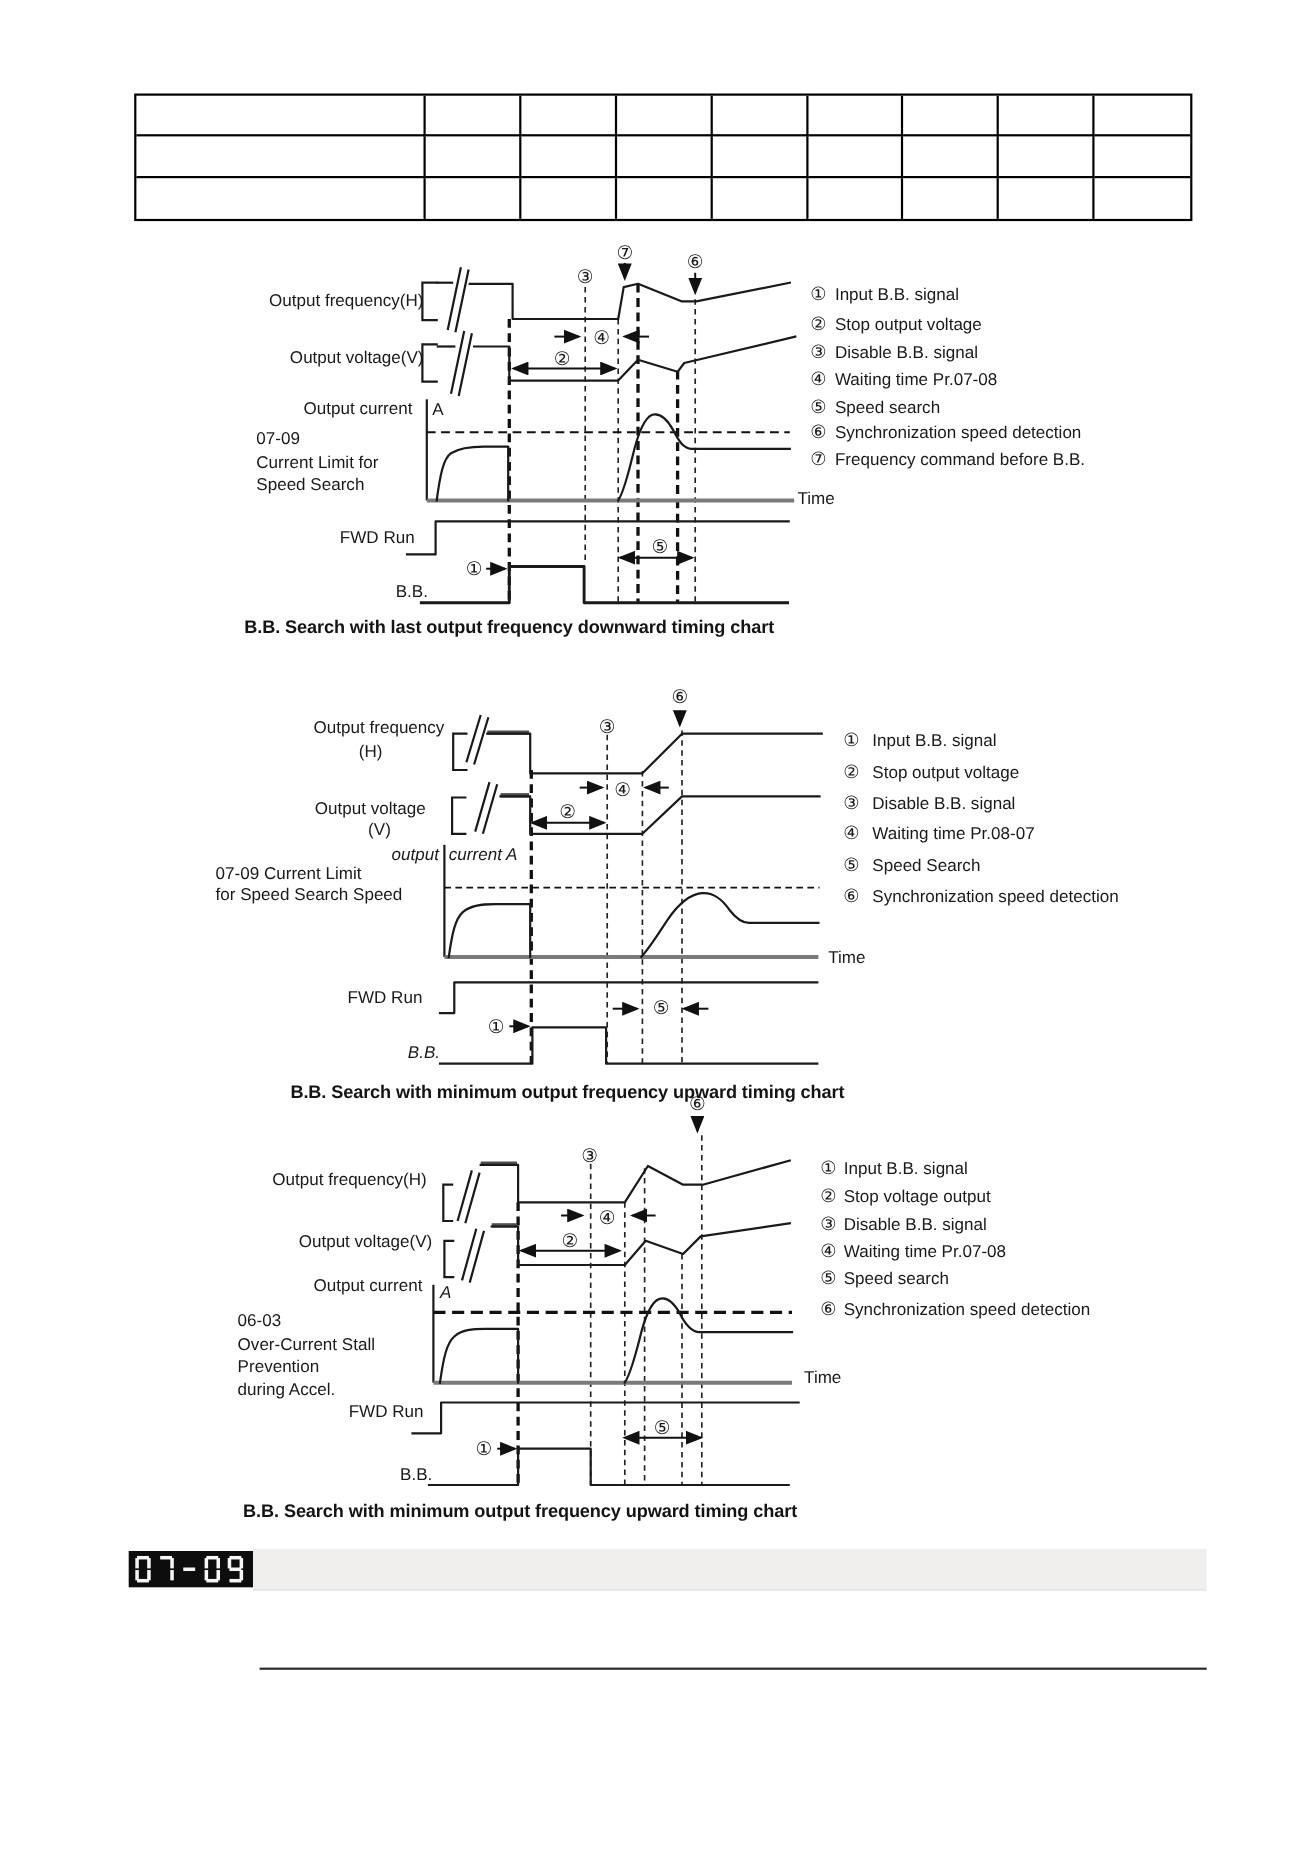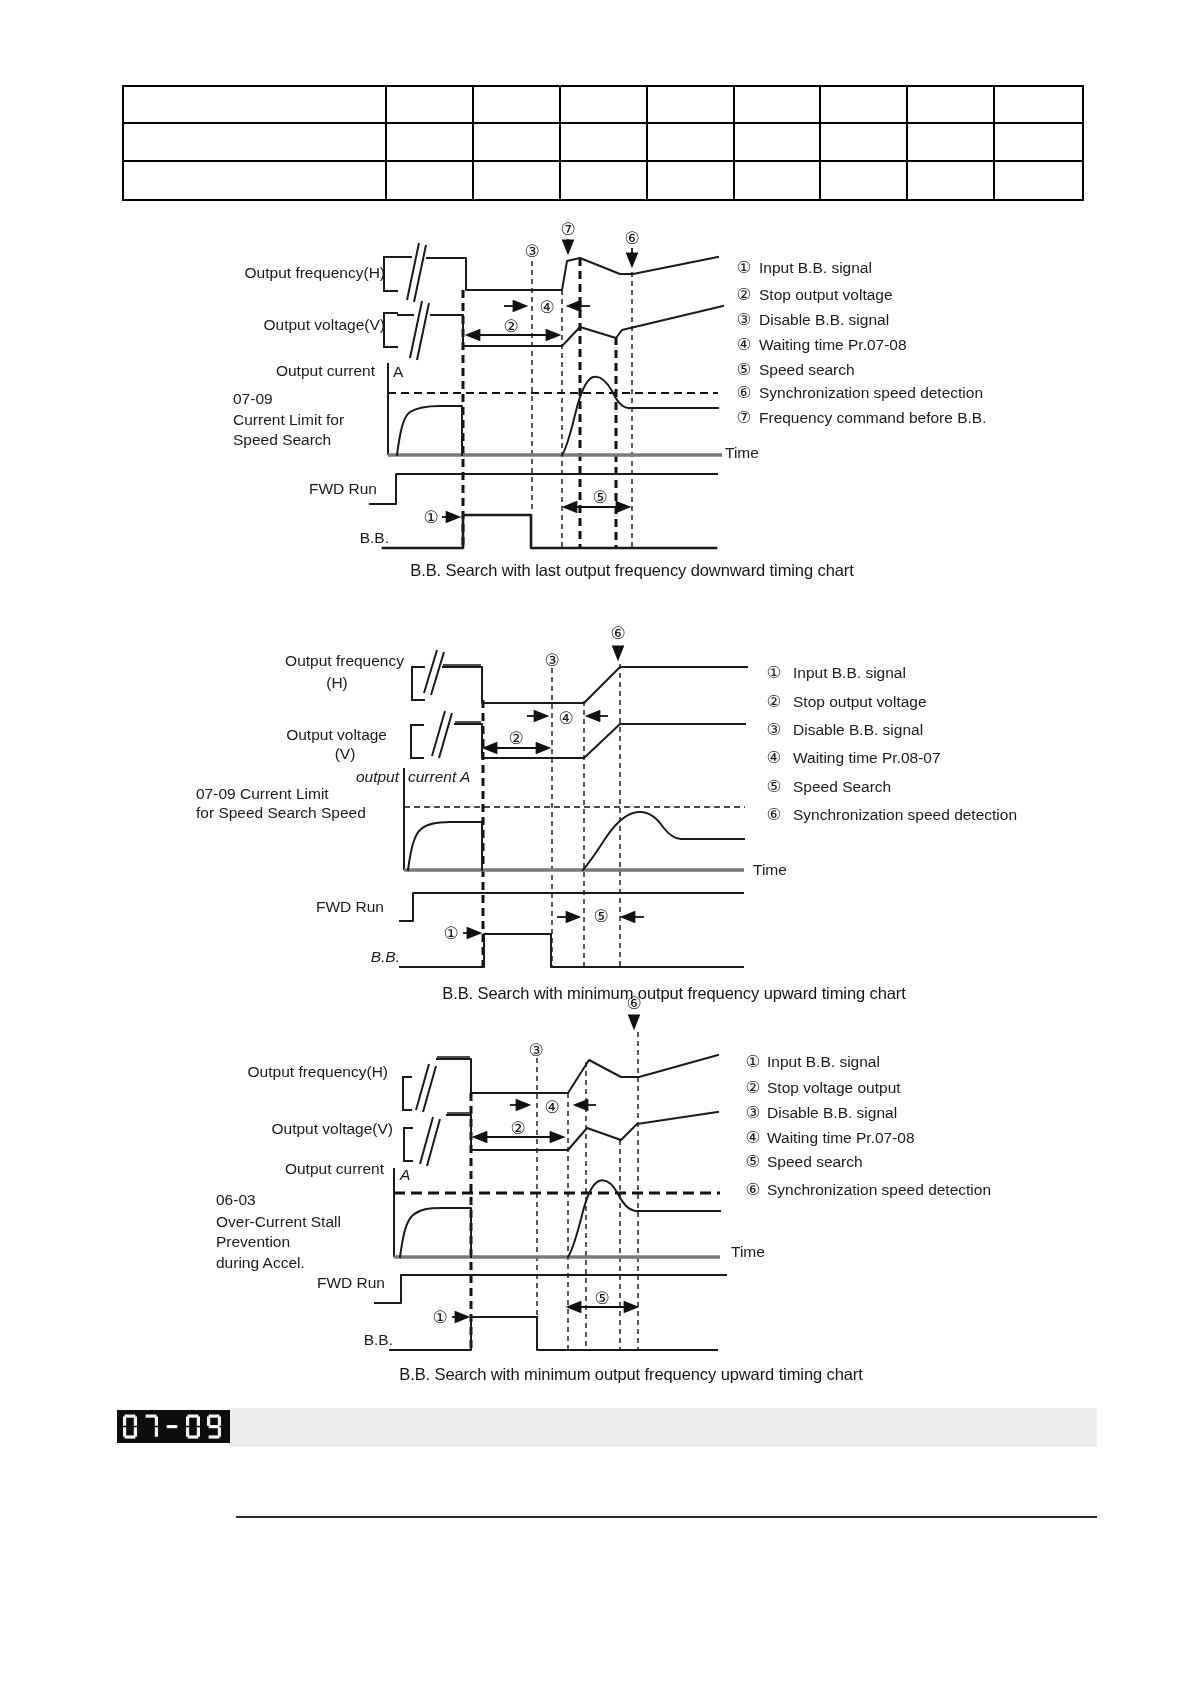--- a/index.html
+++ b/index.html
@@ -32,22 +32,22 @@
   svg .brk{fill:none;stroke:#1a1a1a;stroke-width:2;}
   svg .vthick{fill:none;stroke:#111;stroke-width:3;stroke-dasharray:8 5;}
   svg .vthin{fill:none;stroke:#222;stroke-width:1.5;stroke-dasharray:5 4;}
   svg .hlim{fill:none;stroke:#111;stroke-width:1.8;stroke-dasharray:8 5;}
   svg .hlim2{fill:none;stroke:#111;stroke-width:1.6;stroke-dasharray:6 4;}
   svg .hlim3{fill:none;stroke:#111;stroke-width:3;stroke-dasharray:11 6;}
   svg .arr{fill:none;stroke:#111;stroke-width:1.8;}
   svg .brak{fill:none;stroke:#1a1a1a;stroke-width:2;}
 
   .caption{
-    position:absolute;width:820px;text-align:center;
-    font-size:16.5px;font-weight:normal;letter-spacing:-0.1px;color:#141414;
+    position:absolute;width:820px;text-align:left;
+    font-size:16.5px;font-weight:bold;letter-spacing:-0.1px;color:#141414;
   }
   .caption.c1{left:222px;top:561px;}
   .caption.c2{left:264px;top:984px;}
   .caption.c3{left:221px;top:1365px;}
 
   .param-badge{
     position:absolute;left:117px;top:1410px;width:113px;height:33px;
     background:#0d0d0d;display:flex;align-items:center;justify-content:center;
   }
   .section-bar{

